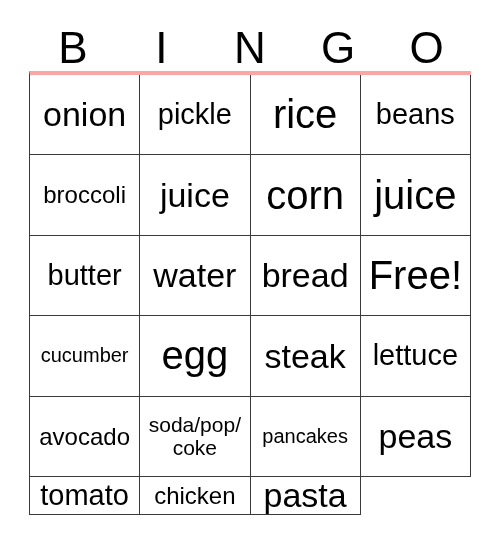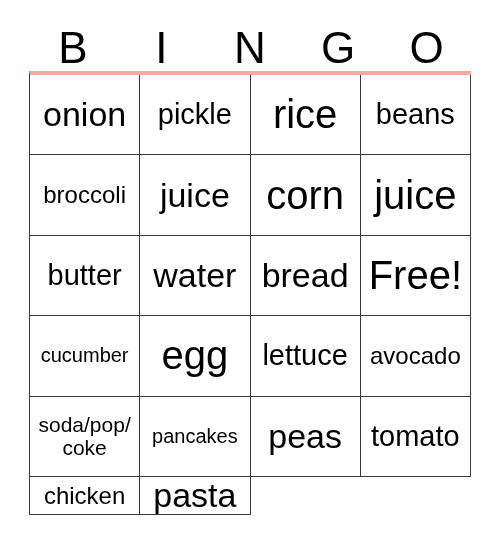--- a/index.html
+++ b/index.html
@@ -142,20 +142,23 @@
         <span class="txt fs-xl">Free!</span>
       </div>
     <div class="cell">
         <span class="txt fs-xs">cucumber</span>
       </div>
     <div class="cell">
         <span class="txt fs-xl">egg</span>
       </div>
 
     <div class="cell">
+        <span class="txt fs-lg">steak</span>
+      </div>
+    <div class="cell">
         <span class="txt fs-md">lettuce</span>
       </div>
     <div class="cell">
         <span class="txt fs-sm">avocado</span>
       </div>
     <div class="cell">
         <span class="txt fs-two">soda/pop/
 coke</span>
       </div>
     <div class="cell">

